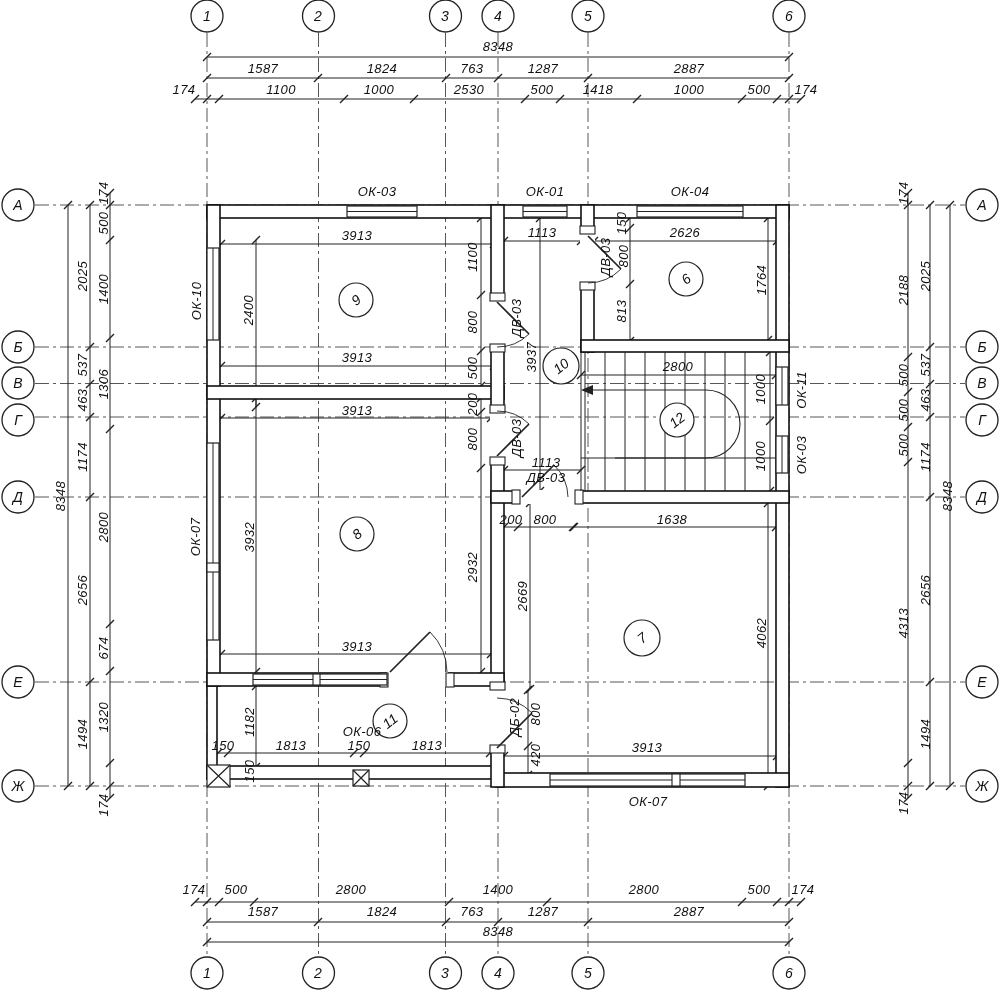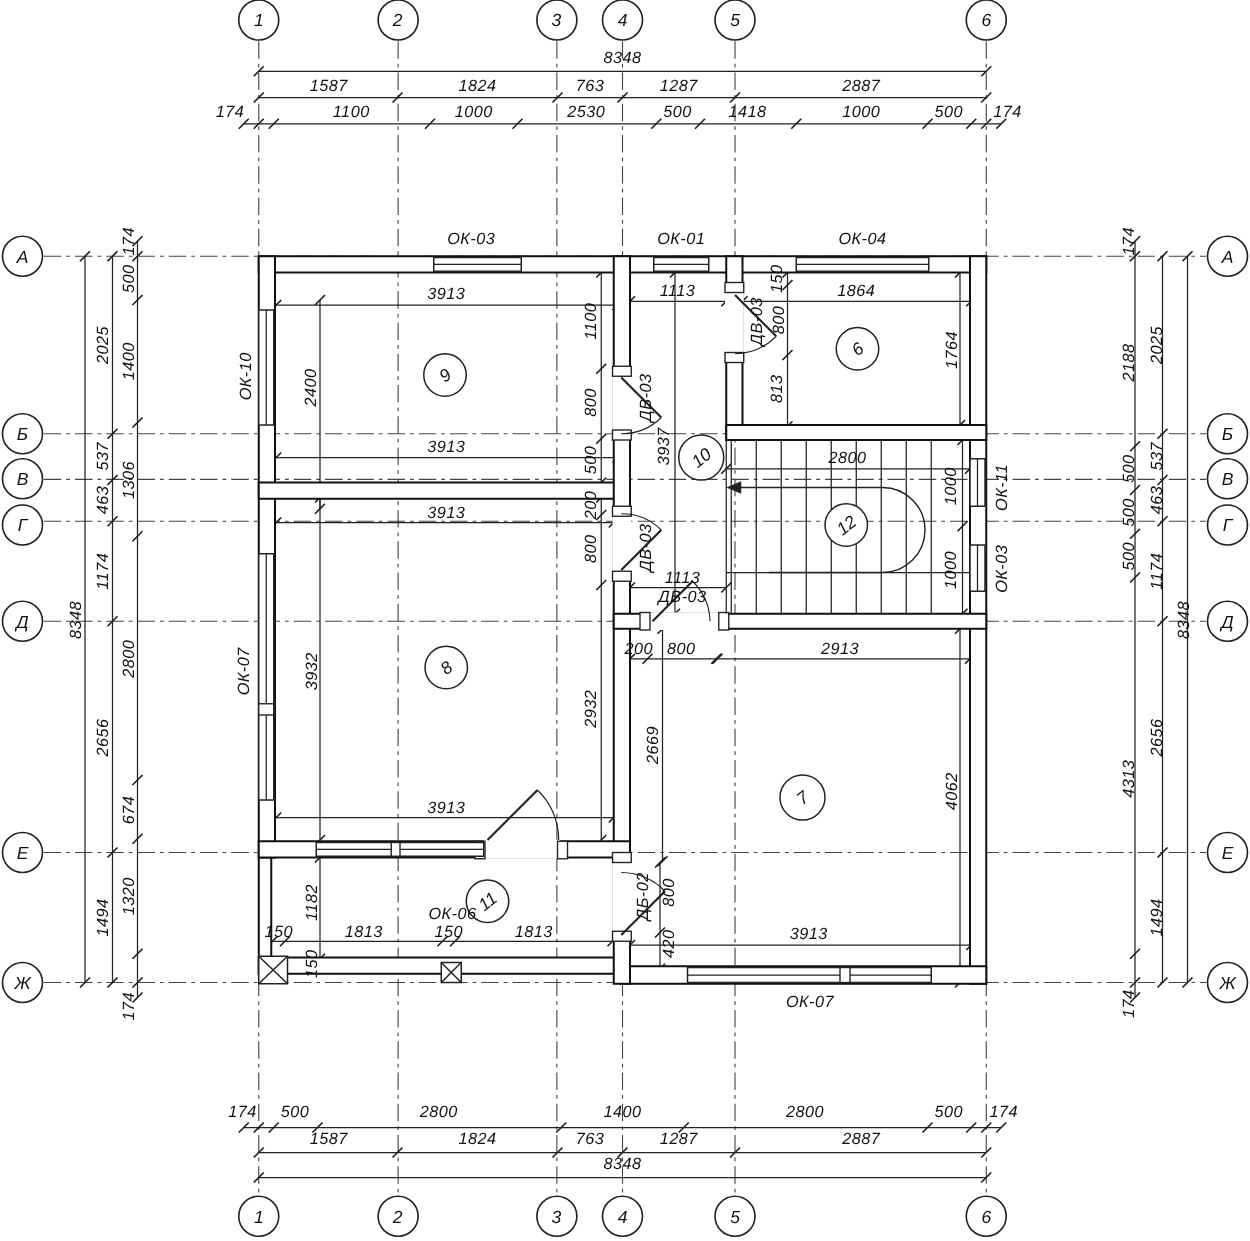--- a/index.html
+++ b/index.html
@@ -367,29 +367,29 @@
 <span class="lbl v" style="left:472px;top:322px">800</span>
 <span class="lbl v" style="left:472px;top:368px">500</span>
 <span class="lbl v" style="left:472px;top:404px">200</span>
 <span class="lbl v" style="left:472px;top:439px">800</span>
 <span class="lbl v" style="left:472px;top:567px">2932</span>
 <span class="lbl" style="left:542px;top:232px">1113</span>
 <span class="lbl v" style="left:531px;top:357px">3937</span>
 <span class="lbl" style="left:546px;top:462px">1113</span>
 <span class="lbl" style="left:511px;top:519px">200</span>
 <span class="lbl" style="left:545px;top:519px">800</span>
-<span class="lbl" style="left:685px;top:232px">1864</span>
+<span class="lbl" style="left:685px;top:232px">2626</span>
 <span class="lbl v" style="left:761px;top:280px">1764</span>
 <span class="lbl v" style="left:621px;top:223px">150</span>
 <span class="lbl v" style="left:623px;top:256px">800</span>
 <span class="lbl v" style="left:621px;top:311px">813</span>
 <span class="lbl" style="left:678px;top:366px">2800</span>
 <span class="lbl v" style="left:760px;top:389px">1000</span>
 <span class="lbl v" style="left:760px;top:456px">1000</span>
-<span class="lbl" style="left:672px;top:519px">2913</span>
+<span class="lbl" style="left:672px;top:519px">1638</span>
 <span class="lbl v" style="left:522px;top:596px">2669</span>
 <span class="lbl v" style="left:761px;top:633px">4062</span>
 <span class="lbl" style="left:647px;top:747px">3913</span>
 <span class="lbl" style="left:357px;top:410px">3913</span>
 <span class="lbl v" style="left:249px;top:537px">3932</span>
 <span class="lbl" style="left:357px;top:646px">3913</span>
 <span class="lbl v" style="left:249px;top:722px">1182</span>
 <span class="lbl" style="left:223px;top:745px">150</span>
 <span class="lbl" style="left:291px;top:745px">1813</span>
 <span class="lbl" style="left:359px;top:745px">150</span>

